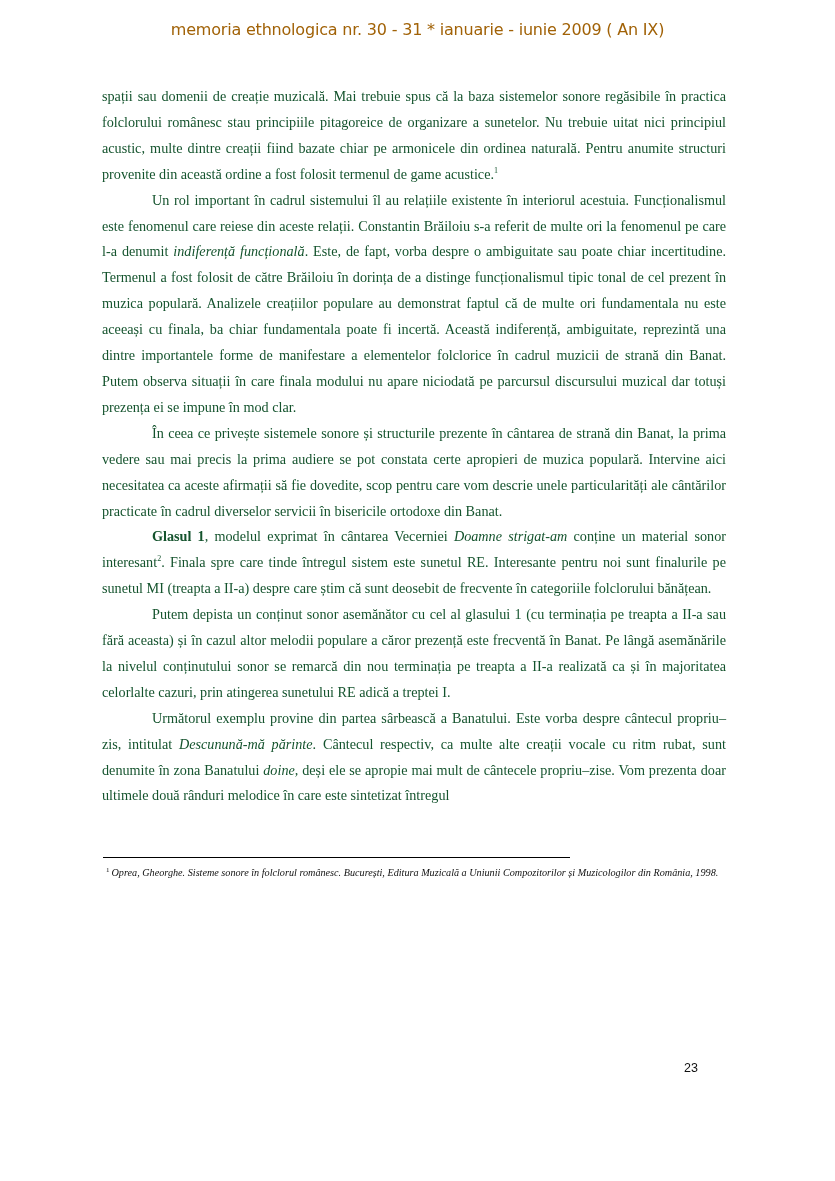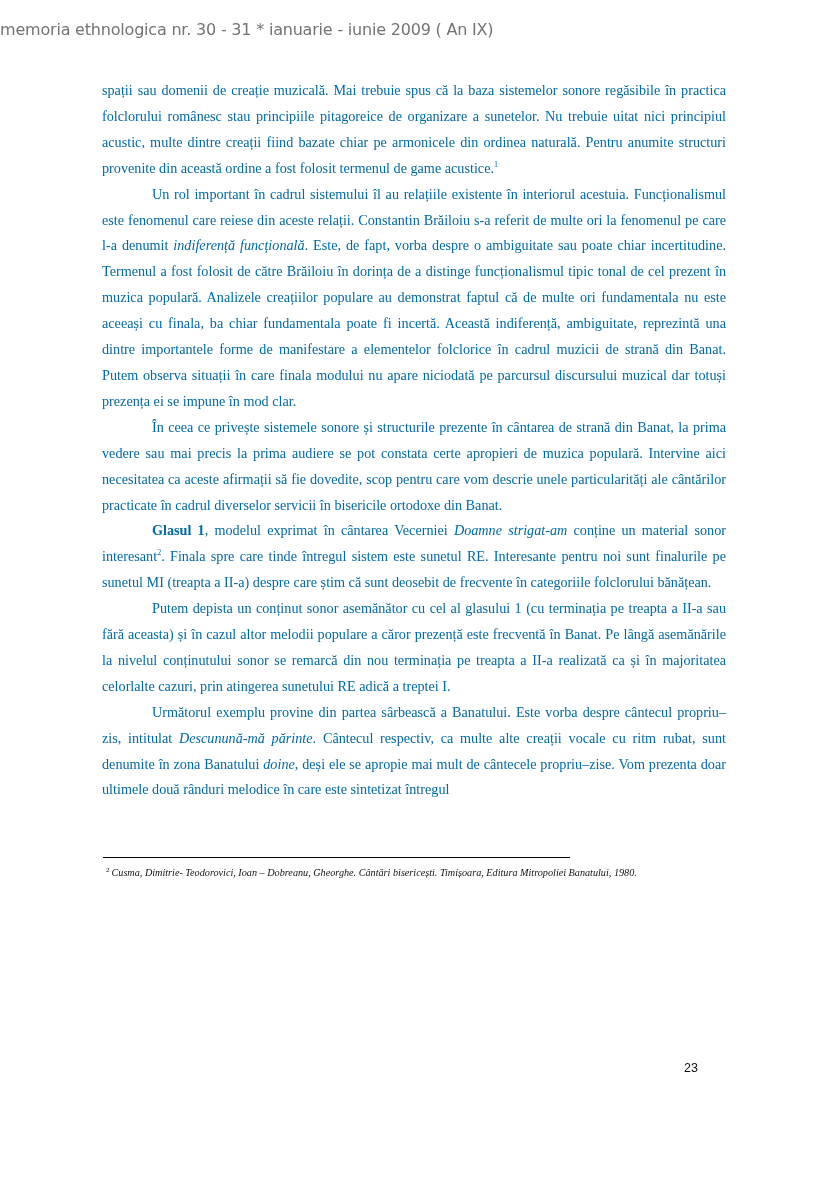--- a/index.html
+++ b/index.html
@@ -12,37 +12,37 @@
       height: 1181px;
       position: relative;
       overflow: hidden;
       color: #111111;
     }
     .running-header {
       position: absolute;
       top: 20px;
       left: 0;
       width: 835px;
-      text-align: left;
+      text-align: center;
       box-sizing: border-box;
       font-family: "DejaVu Sans", sans-serif;
       font-size: 16px;
       letter-spacing: -0.2px;
-      color: #737373;
+      color: #a16207;
     }
     .body-text {
       position: absolute;
-      top: 78px;
+      top: 84px;
       left: 102px;
       width: 624px;
       font-family: "Liberation Serif", serif;
       font-size: 14.2px;
       line-height: 25.9px;
       text-align: justify;
-      color: #0369a1;
+      color: #14532d;
     }
     .body-text p {
       margin: 0;
     }
     .body-text p.indent {
       text-indent: 50px;
     }
     sup.fnref {
       font-size: 8px;
       line-height: 0;
@@ -105,16 +105,16 @@
   <p class="indent"><strong>Glasul 1</strong><span>, modelul exprimat în cântarea Vecerniei </span><em>Doamne strigat-am</em><span> conține un material sonor interesant</span><sup class="fnref">2</sup><span>. Finala spre care tinde întregul sistem este sunetul RE. Interesante pentru noi sunt finalurile pe sunetul MI (treapta a II-a) despre care știm că sunt deosebit de frecvente în categoriile folclorului bănățean.</span></p>
 
   <p class="indent"><span>Putem depista un conținut sonor asemănător cu cel al glasului 1 (cu terminația pe treapta a II-a sau fără aceasta) și în cazul altor melodii populare a căror prezență este frecventă în Banat. Pe lângă asemănările la nivelul conținutului sonor se remarcă din nou terminația pe treapta a II-a realizată ca și în majoritatea celorlalte cazuri, prin atingerea sunetului RE adică a treptei I.</span></p>
 
   <p class="indent"><span>Următorul exemplu provine din partea sârbească a Banatului. Este vorba despre cântecul propriu–zis, intitulat </span><em>Descunună-mă părinte</em><span>. Cântecul respectiv, ca multe alte creații vocale cu ritm rubat, sunt denumite în zona Banatului </span><em>doine,</em><span> deși ele se apropie mai mult de cântecele propriu–zise. Vom prezenta doar ultimele două rânduri melodice în care este sintetizat întregul</span></p>
 </div>
 
 <div class="footnote-rule"></div>
 
 <div class="footnotes">
-  <p><sup>2</sup><span>Cusma, Dimitrie- Teodorovici, Ioan – Dobreanu, Gheorghe. Cântări bisericești. Timișoara, Editura Mitropoliei Banatului, 1980.</span></p>
+  <p><sup>1</sup><span>Oprea, Gheorghe. Sisteme sonore în folclorul românesc. București, Editura Muzicală a Uniunii Compozitorilor și Muzicologilor din România, 1998.</span></p>
 </div>
 
 <div class="page-number">23</div>
 
 </body></html>

